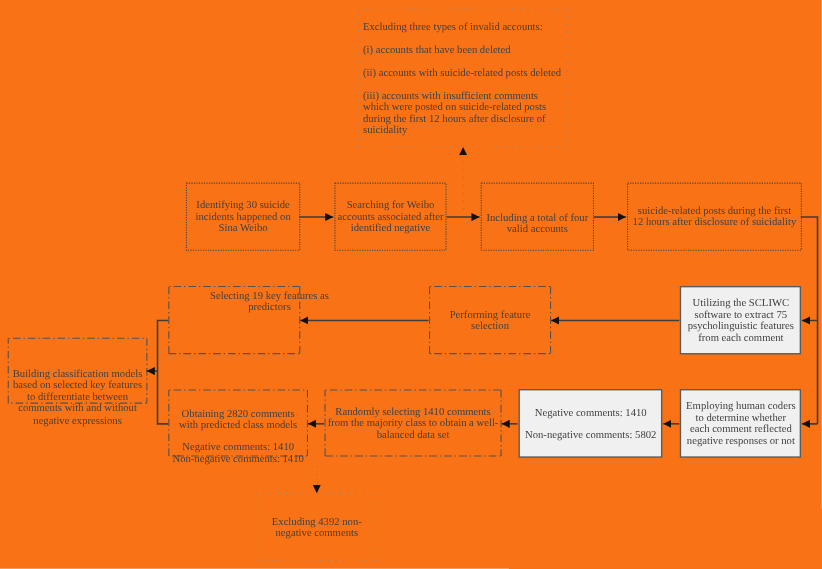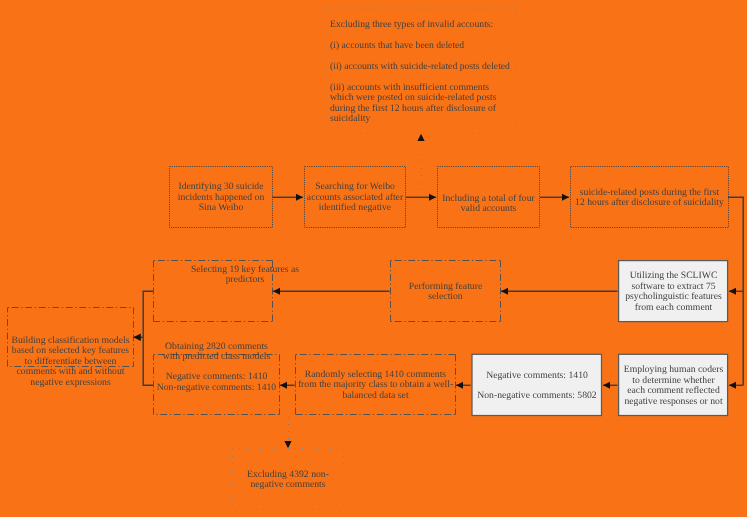--- a/index.html
+++ b/index.html
@@ -184,21 +184,21 @@
   <div class="node" style="left:7px;top:307px;width:127px;height:60px;margin-top:24px;">
     <div class="txt">
         <span class="lblock">Building classification models</span>
         <span class="lblock">based on selected key features</span>
         <span class="lblock">to differentiate between</span>
         <span class="lblock">comments with and without</span>
         <span class="lblock">negative expressions</span>
       </div>
   </div>
 
-  <div class="node" style="left:153px;top:336px;width:127px;height:61px;">
+  <div class="node" style="left:153px;top:366px;width:127px;height:61px;">
     <div class="txt">
         <span class="lblock">Obtaining 2820 comments</span>
         <span class="lblock">with predicted class models</span>
         <span class="gap" style="height: 9.4px;"></span>
         <span class="lblock">Negative comments: 1410</span>
         <span class="lblock">Non-negative comments: 1410</span>
       </div>
   </div>
 
   <div class="node" style="left:295px;top:354px;width:161px;height:61px;">

